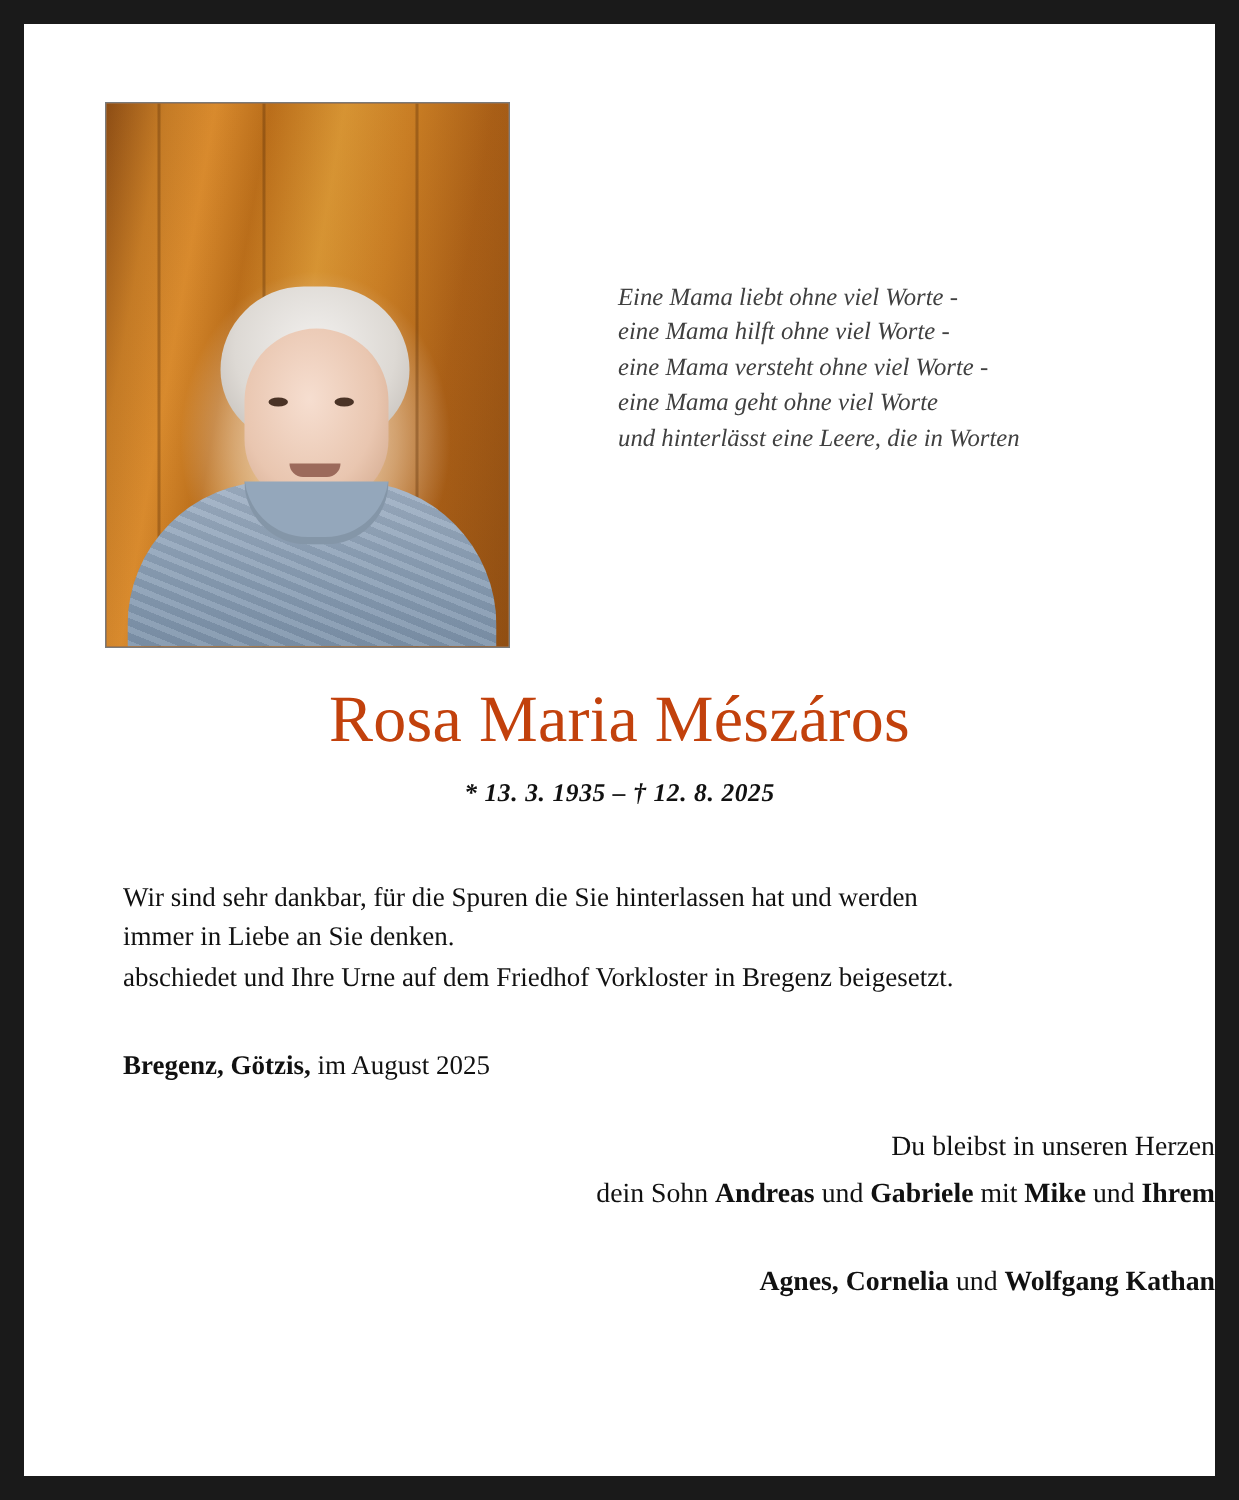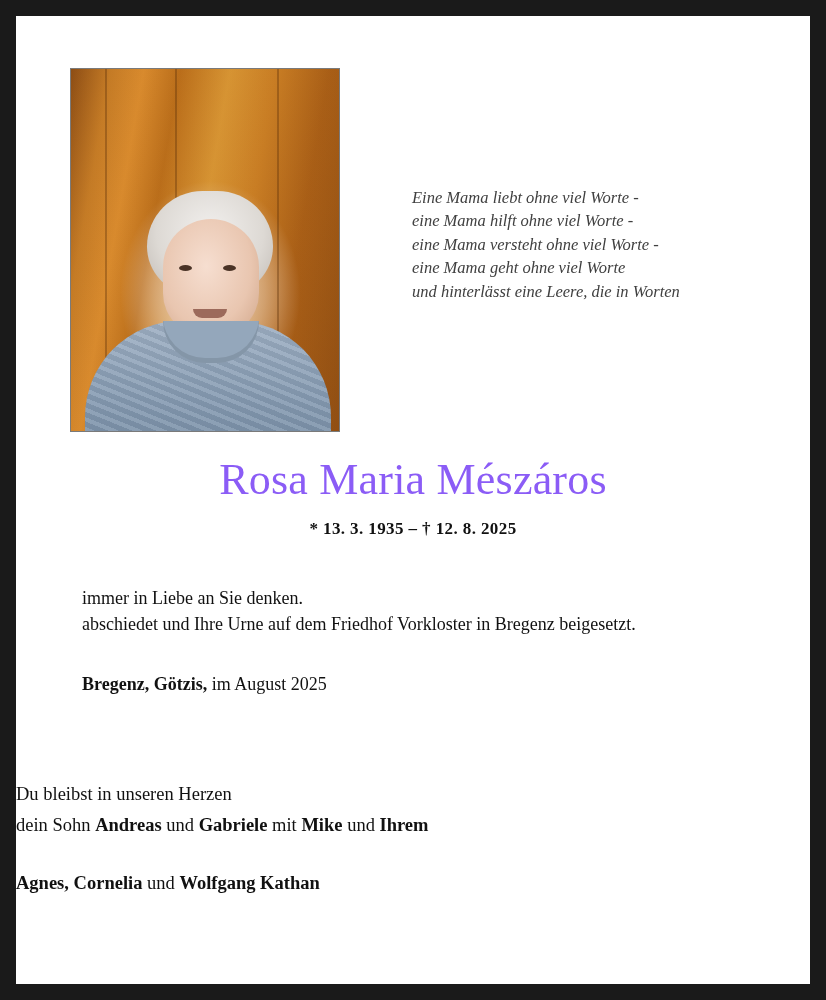--- a/index.html
+++ b/index.html
@@ -130,46 +130,47 @@
     line-height: 1.42;
     color: #404040;
   }
   .verse div { white-space: nowrap; }
   
   .name {
     text-align: center;
     font-size: 44px;
     letter-spacing: 0.2px;
     margin-top: 18px;
-    color: #8b5cf6;
+    color: #c2410c;
   }
   .dates {
     text-align: center;
     font-size: 17px;
     font-weight: bold;
     margin-top: 14px;
     letter-spacing: 0.4px;
+    font-style: italic;
   }
   
   .body-text {
     margin: 46px 66px 0 66px;
     font-size: 18px;
     line-height: 1.47;
   }
   .body-text p { margin: 0; }
   .body-text p + p { margin-top: 0px; }
   .place-line {
     margin: 36px 66px 0 66px;
     font-size: 18px;
   }
   .place-line b { font-weight: bold; }
   
   .closing {
-    margin-top: 85px;
-    text-align: left;
+    margin-top: 30px;
+    text-align: right;
     font-size: 18.5px;
     line-height: 1.55;
   }
   .closing .family {
     margin-top: 2px;
   }
   .closing .kathan {
     margin-top: 30px;
     font-size: 18.5px;
   }
@@ -204,20 +205,21 @@
         <div>eine Mama geht ohne viel Worte</div>
         <div>und hinterlässt eine Leere, die in Worten</div>
       </div>
 
     </div>
 
     <div class="name">Rosa Maria Mészáros</div>
     <div class="dates">* 13. 3. 1935 – † 12. 8. 2025</div>
 
     <div class="body-text">
+      <p>Wir sind sehr dankbar, für die Spuren die Sie hinterlassen hat und werden</p>
       <p>immer in Liebe an Sie denken.</p>
       <p>abschiedet und Ihre Urne auf dem Friedhof Vorkloster in Bregenz beigesetzt.</p>
     </div>
 
     <div class="place-line">
       <b>Bregenz, Götzis,</b><span> im August 2025</span>
     </div>
 
     <div class="closing">
       <div>Du bleibst in unseren Herzen</div>

